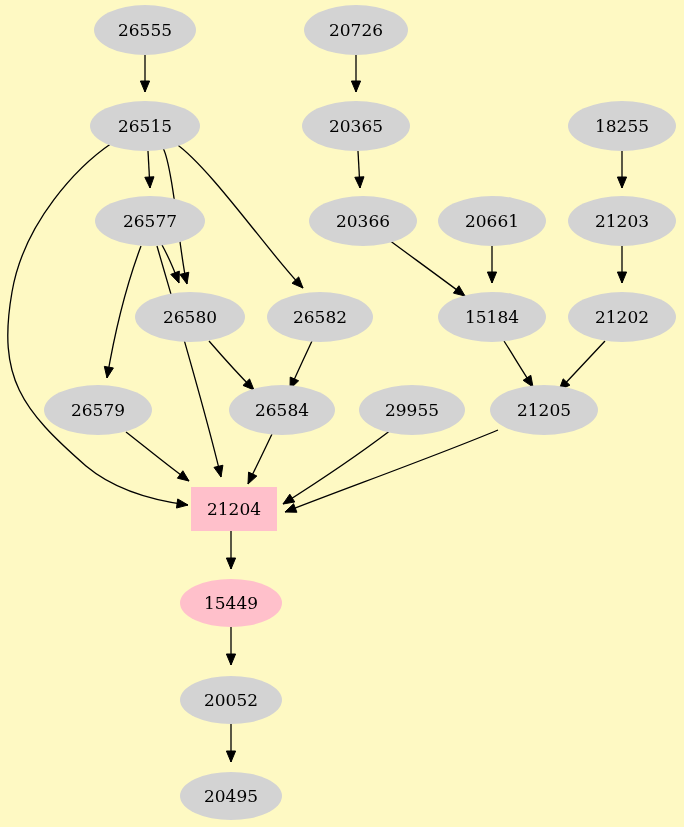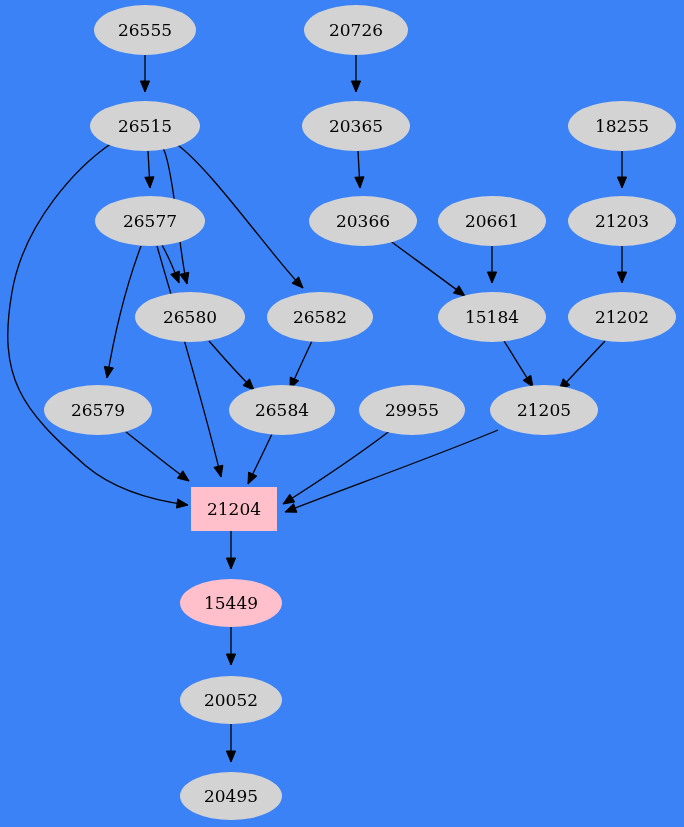--- a/index.html
+++ b/index.html
@@ -7,21 +7,21 @@
     padding: 0;
     background: #ffffff;
   }
   body {
     font-family: "DejaVu Serif", serif;
   }
   #graph-canvas {
     position: relative;
     width: 684px;
     height: 827px;
-    background: #3b82f6;
+    background: #fef9c3;
     overflow: hidden;
   }
   svg.graph-svg {
     position: absolute;
     top: 0;
     left: 0;
     width: 684px;
     height: 827px;
   }
   .node-ellipse {

